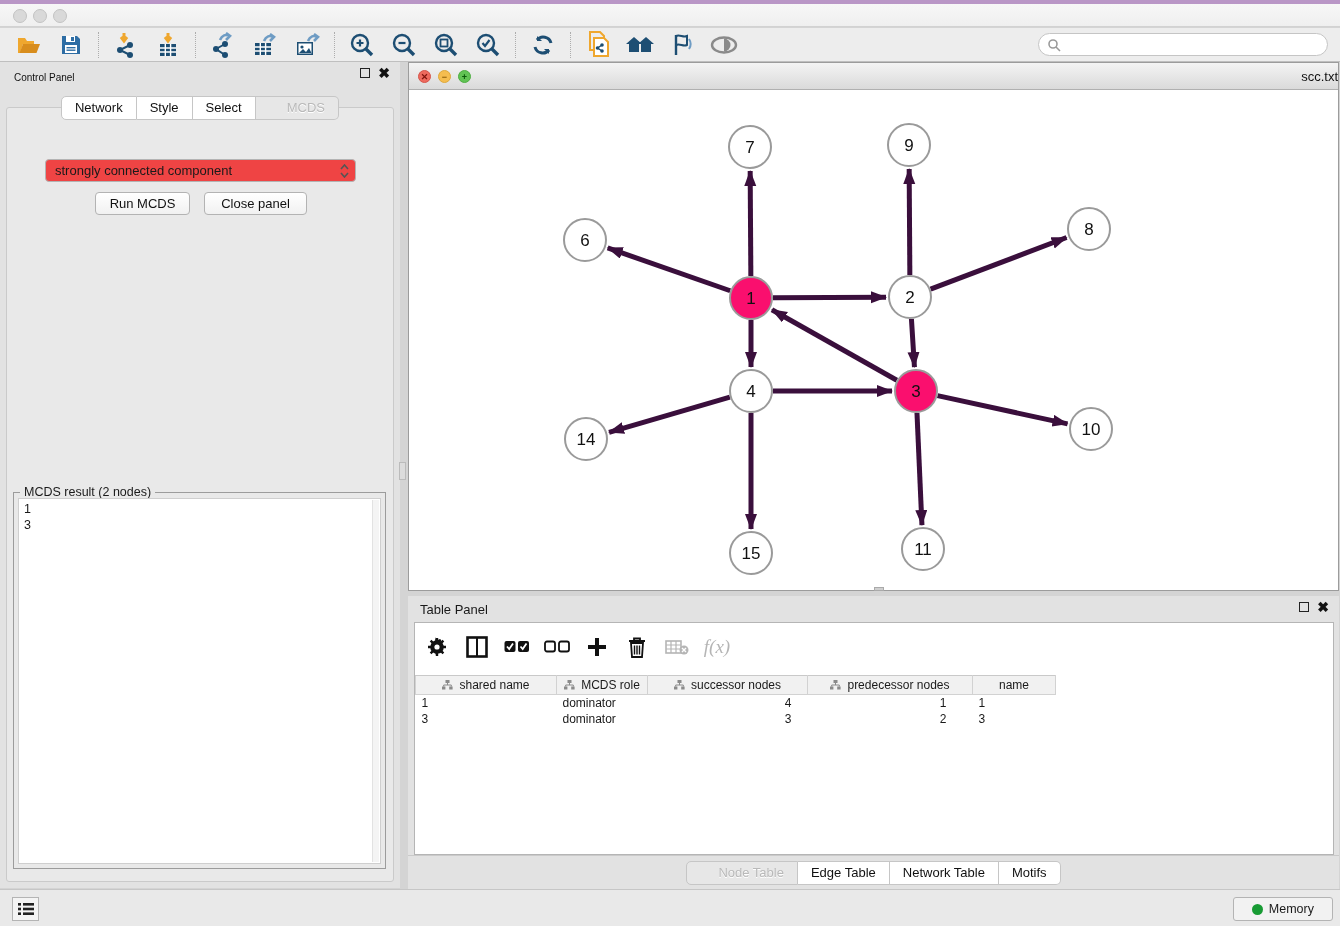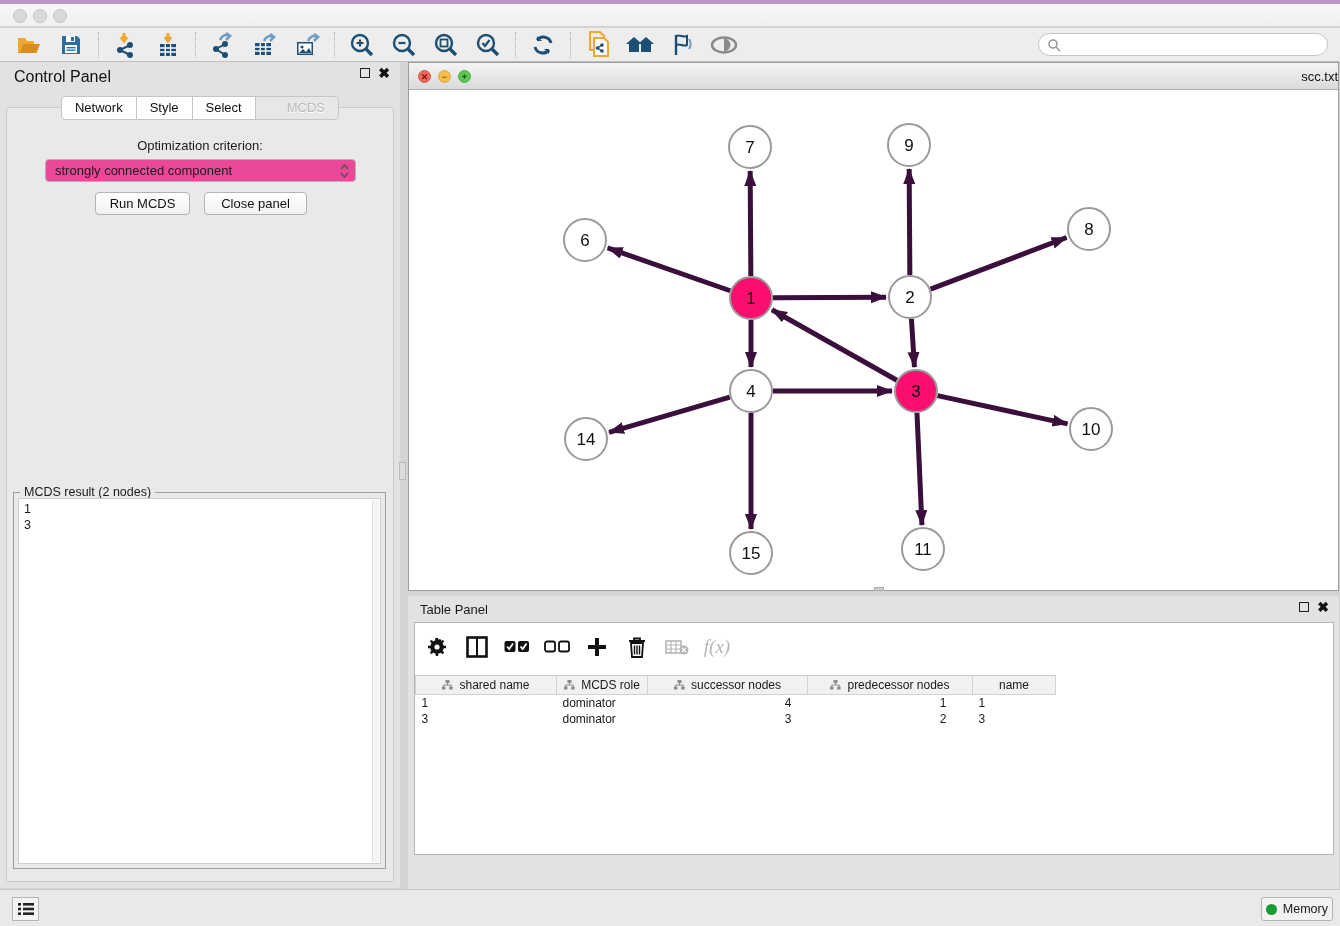--- a/index.html
+++ b/index.html
@@ -22,33 +22,33 @@
   .tb-btn { width:42px; height:30px; display:flex; align-items:center; justify-content:center; }
   .tb-btn svg { display:block; }
   .search-wrap { margin-left:auto; margin-right:4px; }
   .search-box { width:290px; height:23px; background:#fff; border:1px solid #c5c5c5; border-radius:12px;
     display:flex; align-items:center; padding:0 8px; }
   .search-box input { border:none; outline:none; flex:1; font-size:12px; font-family:inherit; background:transparent; }
 
   
   .control-panel { position:absolute; left:0; top:62px; width:400px; height:826px; background:#e2e2e2; }
   .cp-header { position:absolute; top:0; left:0; width:100%; height:30px; display:flex; align-items:center; }
-  .cp-title { margin-left:14px; font-size:16px; color:#111; }
+  .cp-title { margin-left:14px; font-size:10px; color:#111; }
   .panel-ctrls { position:absolute; right:10px; top:6px; display:flex; gap:8px; align-items:center; }
   .float-box { width:10px; height:10px; border:1.5px solid #222; }
   .close-x { font-size:14px; font-weight:bold; color:#111; line-height:10px; }
   .cp-tabs { position:absolute; top:34px; left:0; width:100%; display:flex; justify-content:center; z-index:3; }
   .tab { background:#fff; border:1px solid #c6c6c6; border-left:none; padding:3px 13px 4px; font-size:13px; color:#111; }
   .tab:first-child { border-left:1px solid #c6c6c6; border-radius:5px 0 0 5px; }
   .tab:last-child { border-radius:0 5px 5px 0; }
   .tab.active { background:#e7e7e7; color:#b9b9b9; text-shadow:0 1px 0 #fff;padding-left:31px; }
   .cp-content { position:absolute; top:45px; left:6px; right:6px; bottom:6px;
     background:#e9e9e9; border:1px solid #cacaca; border-radius:3px; }
   .opt-label { position:absolute; top:30px; width:100%; text-align:center; font-size:13px; }
-  .combo { position:absolute; top:51px; left:38px; width:311px; height:23px; background:#ec4899;
+  .combo { position:absolute; top:51px; left:38px; width:311px; height:23px; background:#ef4444;
     border:1px solid #b3b3b3; border-radius:4px; display:flex; align-items:center; padding:0 6px 0 9px; font-size:13px; }
   .combo .cval { flex:1; }
   .stepper { display:flex; flex-direction:column; align-items:center; line-height:5px; color:#444; }
   .btn { position:absolute; height:23px; background:linear-gradient(#ffffff,#f1f1f1); border:1px solid #b3b3b3;
     border-radius:4px; font-size:13px; font-family:inherit; color:#111; text-align:center; }
   .result-group { position:absolute; top:384px; left:6px; width:373px; height:377px;
     border:1px solid #9c9c9c; background:#e9e9e9; }
   .result-legend { position:absolute; top:-8px; left:6px; background:#e9e9e9; padding:0 4px; font-size:12.5px; }
   .result-text { position:absolute; top:5px; left:4px; right:4px; bottom:4px; background:#fff;
     border:1px solid #cfcfcf; font-size:12.5px; line-height:16px; padding:2px 5px; overflow:hidden; }
@@ -84,21 +84,21 @@
   table.ntable td { height:16px; padding:0 6px; white-space:nowrap; }
   td.al { text-align:left; } td.ar { text-align:right; }
   .tree-ico { color:#8a8a8a; }
   .tp-tabs { position:absolute; bottom:0; left:0; width:100%; height:34px; background:#e2e2e2;
     border-top:1px solid #cacaca; display:flex; justify-content:center; align-items:center; }
 
   
   .statusbar { position:absolute; top:889px; left:0; width:1340px; height:37px; background:#e9e9e9; border-top:1px solid #c6c6c6; }
   .sb-left-btn { position:absolute; left:12px; top:7px; width:27px; height:24px; background:#f4f4f4;
     border:1px solid #b4b4b4; display:flex; align-items:center; justify-content:center; }
-  .memory-btn { position:absolute; right:7px; top:7px; height:24px; padding:0 4px; background:#f2f2f2;
+  .memory-btn { position:absolute; right:7px; top:7px; height:24px; padding:0 18px; background:#f2f2f2;
     border:1px solid #b4b4b4; border-radius:3px; display:flex; align-items:center; gap:6px; font-size:12.5px; }
   .mem-dot { width:11px; height:11px; border-radius:50%; }
 </style>
 </head>
 <body>
 
 <div class="titlebar">
   <div class="accent-strip" style="background: rgb(185, 150, 198);"></div>
   <div class="traffic" style="left:13px"></div>
   <div class="traffic" style="left:33px"></div>
@@ -270,21 +270,20 @@
       <span class="close-x">✖</span>
     </span>
   </div>
   <div class="cp-tabs">
     <span class="tab">Network</span>
     <span class="tab">Style</span>
     <span class="tab">Select</span>
     <span class="tab active">MCDS</span>
   </div>
   <div class="cp-content">
-    <div class="opt-label">Optimization criterion:</div>
     <div class="combo">
       <span class="cval">strongly connected component</span>
       <span class="stepper">
         <svg width="9" height="14" viewBox="0 0 9 14">
             <path d="M1 5l3.5-4L8 5" stroke="#555" stroke-width="1.6" fill="none"></path>
             <path d="M1 9l3.5 4L8 9" stroke="#555" stroke-width="1.6" fill="none"></path>
           </svg>
       </span>
     </div>
     <button class="btn" style="top:84px;left:88px;width:95px">Run MCDS</button>
@@ -511,20 +510,26 @@
         <tr>
           <td class="al">3</td>
           <td class="al">dominator</td>
           <td class="ar" style="padding-right:16px">3</td>
           <td class="ar" style="padding-right:26px">2</td>
           <td class="al">3</td>
         </tr>
       </tbody>
     </table>
   </div>
+  <div class="tp-tabs">
+    <span class="tab active">Node Table</span>
+    <span class="tab">Edge Table</span>
+    <span class="tab">Network Table</span>
+    <span class="tab">Motifs</span>
+  </div>
 </div>
 
 <div class="statusbar">
   <div class="sb-left-btn">
     <svg width="16" height="14" viewBox="0 0 16 14">
         <g fill="#222">
           <rect x="0" y="1" width="3" height="2.6"></rect>
           <rect x="5" y="1" width="11" height="2.6"></rect>
           <rect x="0" y="5.7" width="3" height="2.6"></rect>
           <rect x="5" y="5.7" width="11" height="2.6"></rect>

